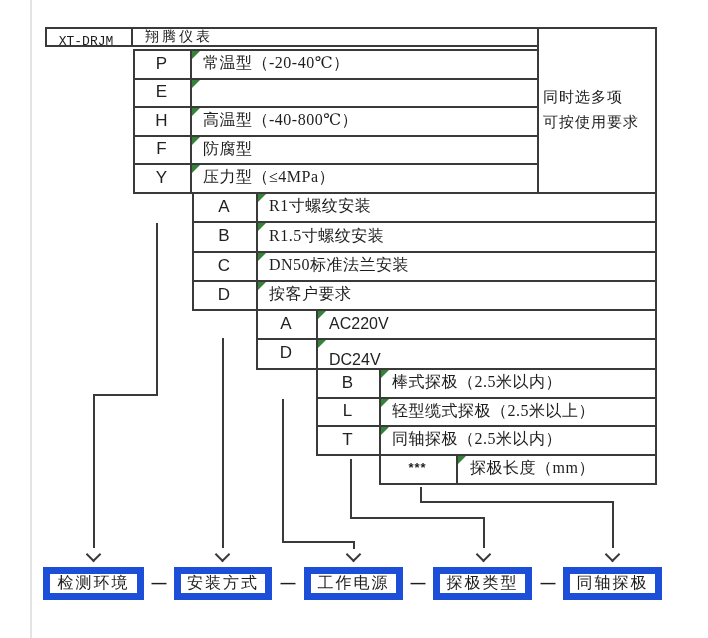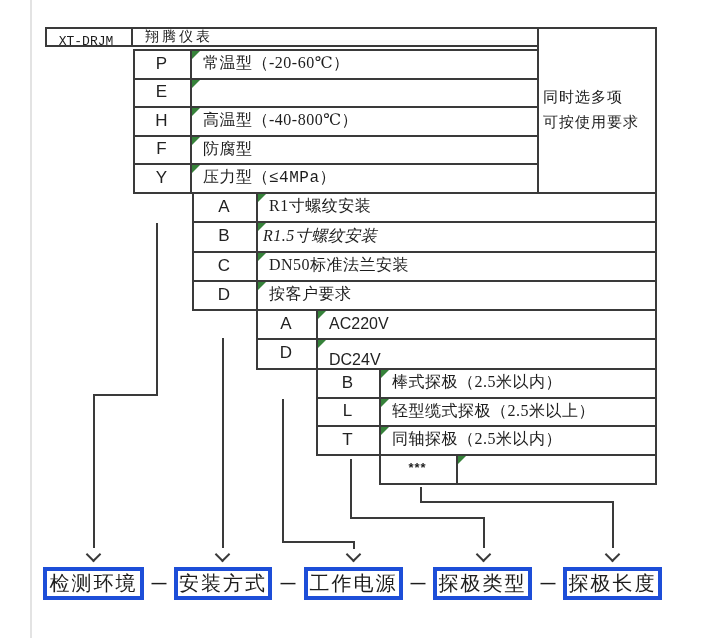--- a/index.html
+++ b/index.html
@@ -15,22 +15,22 @@
   .cjk{font-size:16px;letter-spacing:0.5px;}
   .latin-desc{font-family:"Liberation Sans",sans-serif;font-size:16px;color:#222;}
   .model{font-family:"Liberation Mono","DejaVu Sans Mono",monospace;font-size:13px;letter-spacing:0px;}
   .brand{font-size:14px;letter-spacing:3px;}
   .note{flex-direction:column;align-items:flex-start;justify-content:center;
         font-size:15px;line-height:25px;letter-spacing:1px;}
   .stars{font-family:"Liberation Sans",sans-serif;font-size:13px;font-weight:bold;letter-spacing:1px;}
   .tick{position:absolute;width:0;height:0;border-top:8px solid #36823a;border-right:8px solid transparent;}
   .chev{position:absolute;width:9px;height:9px;border-right:2px solid #3a3a3a;
         border-bottom:2px solid #3a3a3a;transform:rotate(45deg);}
-  .bbox{position:absolute;top:567px;height:33px;box-sizing:border-box;border:4px solid #1d4ed8;
-        display:flex;align-items:center;justify-content:center;font-size:20px;letter-spacing:2px;}
+  .bbox{position:absolute;top:567px;height:33px;box-sizing:border-box;border:7px solid #1d4ed8;
+        display:flex;align-items:center;justify-content:center;font-size:16px;letter-spacing:2px;}
   .dash{position:absolute;top:567px;height:31px;display:flex;align-items:center;justify-content:center;
         font-family:"Liberation Sans",sans-serif;font-weight:bold;font-size:15px;}
 </style>
 </head>
 <body>
 
 <div id="stage">
 
   <div class="edge" style="left:30px;top:0;height:638px;"></div>
 
@@ -67,51 +67,52 @@
 
   <div class="cell center model" style="left:43px;top:27px;width:86px;height:28px;">XT-DRJM</div>
   <div class="cell brand" style="left:145px;top:27px;width:380px;height:20px;">翔腾仪表</div>
 
   <div class="cell note" style="left:543px;top:29px;width:110px;height:161px;">
     <span>同时选多项</span>
     <span>可按使用要求</span>
   </div>
 
   <div class="cell center letter" style="left:133px;top:49px;width:57px;height:29px;">P</div>
-  <div class="cell cjk" style="left:203px;top:49px;width:330px;height:29px;">常温型（-20-60℃）</div>
+  <div class="cell cjk" style="left:203px;top:49px;width:330px;height:29px;">常温型（-20-40℃）</div>
   <div class="cell center letter" style="left:133px;top:78px;width:57px;height:28px;">E</div>
   <div class="cell center letter" style="left:133px;top:106px;width:57px;height:29px;">H</div>
   <div class="cell cjk" style="left:203px;top:106px;width:330px;height:29px;">高温型（-40-800℃）</div>
   <div class="cell center letter" style="left:133px;top:135px;width:57px;height:28px;">F</div>
   <div class="cell cjk" style="left:203px;top:135px;width:330px;height:28px;">防腐型</div>
   <div class="cell center letter" style="left:133px;top:163px;width:57px;height:29px;">Y</div>
-  <div class="cell cjk" style="left:203px;top:163px;width:330px;height:29px;font-family:Liberation Mono, monospace;">压力型（≤4MPa）</div>
+  <div class="cell cjk" style="left:203px;top:163px;width:330px;height:29px;">压力型（≤4MPa）</div>
 
   <div class="cell center letter" style="left:192px;top:192px;width:64px;height:29px;">A</div>
   <div class="cell cjk" style="left:269px;top:192px;width:380px;height:29px;">R1寸螺纹安装</div>
   <div class="cell center letter" style="left:192px;top:221px;width:64px;height:30px;">B</div>
-  <div class="cell cjk" style="left:263px;top:221px;width:380px;height:30px;font-style:italic;">R1.5寸螺纹安装</div>
+  <div class="cell cjk" style="left:269px;top:221px;width:380px;height:30px;">R1.5寸螺纹安装</div>
   <div class="cell center letter" style="left:192px;top:251px;width:64px;height:29px;">C</div>
   <div class="cell cjk" style="left:269px;top:251px;width:380px;height:29px;">DN50标准法兰安装</div>
   <div class="cell center letter" style="left:192px;top:280px;width:64px;height:29px;">D</div>
   <div class="cell cjk" style="left:269px;top:280px;width:380px;height:29px;">按客户要求</div>
 
   <div class="cell center letter" style="left:256px;top:309px;width:60px;height:29px;">A</div>
   <div class="cell latin-desc" style="left:329px;top:309px;width:320px;height:29px;">AC220V</div>
   <div class="cell center letter" style="left:256px;top:338px;width:60px;height:30px;">D</div>
   <div class="cell latin-desc" style="left:329px;top:338px;width:320px;height:44px;">DC24V</div>
 
   <div class="cell center letter" style="left:316px;top:368px;width:63px;height:29px;">B</div>
   <div class="cell cjk" style="left:392px;top:368px;width:260px;height:29px;">棒式探极（2.5米以内）</div>
   <div class="cell center letter" style="left:316px;top:397px;width:63px;height:28px;">L</div>
   <div class="cell cjk" style="left:392px;top:397px;width:260px;height:28px;">轻型缆式探极（2.5米以上）</div>
   <div class="cell center letter" style="left:316px;top:425px;width:63px;height:29px;">T</div>
   <div class="cell cjk" style="left:392px;top:425px;width:260px;height:29px;">同轴探极（2.5米以内）</div>
 
   <div class="cell center stars" style="left:379px;top:454px;width:77px;height:27px;">***</div>
+  <div class="cell cjk" style="left:470px;top:454px;width:180px;height:29px;">探极长度（mm）</div>
 
   <div class="tick" style="left:192px;top:51px;"></div>
   <div class="tick" style="left:192px;top:80px;"></div>
   <div class="tick" style="left:192px;top:108px;"></div>
   <div class="tick" style="left:192px;top:137px;"></div>
   <div class="tick" style="left:192px;top:165px;"></div>
   <div class="tick" style="left:258px;top:194px;"></div>
   <div class="tick" style="left:258px;top:223px;"></div>
   <div class="tick" style="left:258px;top:253px;"></div>
   <div class="tick" style="left:258px;top:282px;"></div>
@@ -147,15 +148,15 @@
   <div class="chev" style="left:607px;top:549px;"></div>
 
   <div class="bbox" style="left:43px;width:101px;">检测环境</div>
   <div class="dash" style="left:147px;width:24px;">—</div>
   <div class="bbox" style="left:174px;width:98px;">安装方式</div>
   <div class="dash" style="left:276px;width:24px;">—</div>
   <div class="bbox" style="left:304px;width:99px;">工作电源</div>
   <div class="dash" style="left:406px;width:24px;">—</div>
   <div class="bbox" style="left:433px;width:99px;font-family:Liberation Mono, monospace;">探极类型</div>
   <div class="dash" style="left:536px;width:24px;">—</div>
-  <div class="bbox" style="left:563px;width:99px;">探极长度</div>
+  <div class="bbox" style="left:563px;width:99px;">同轴探极</div>
 
 </div>
 
 </body></html>

